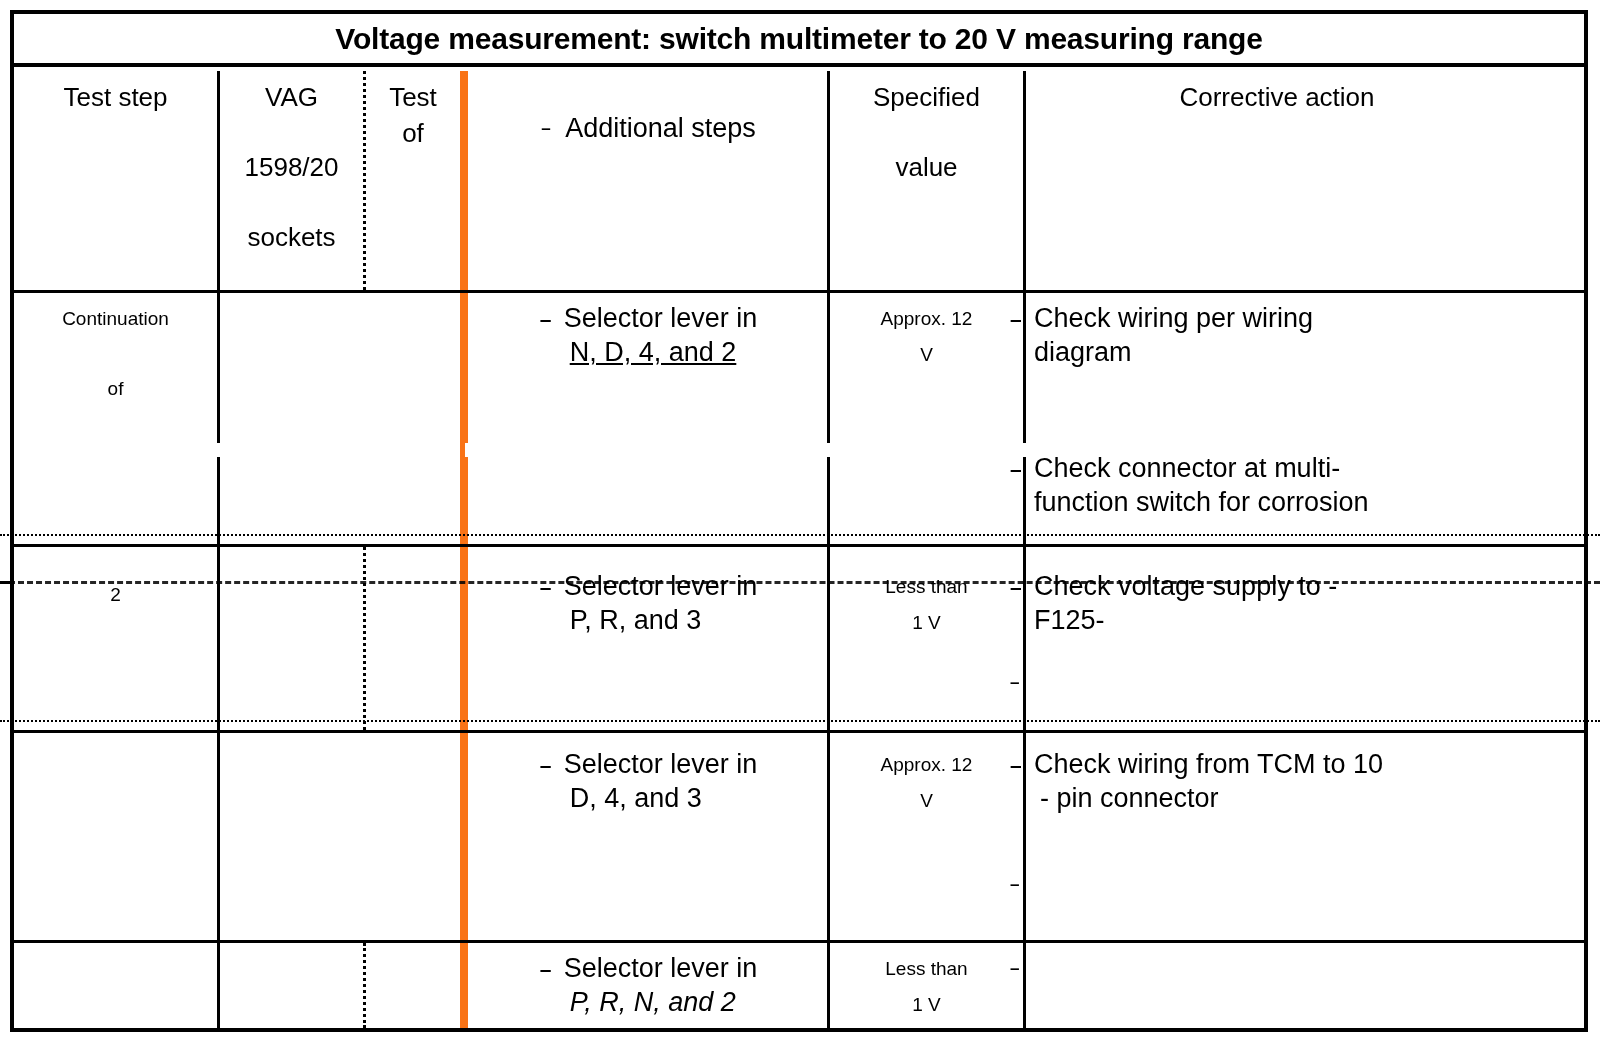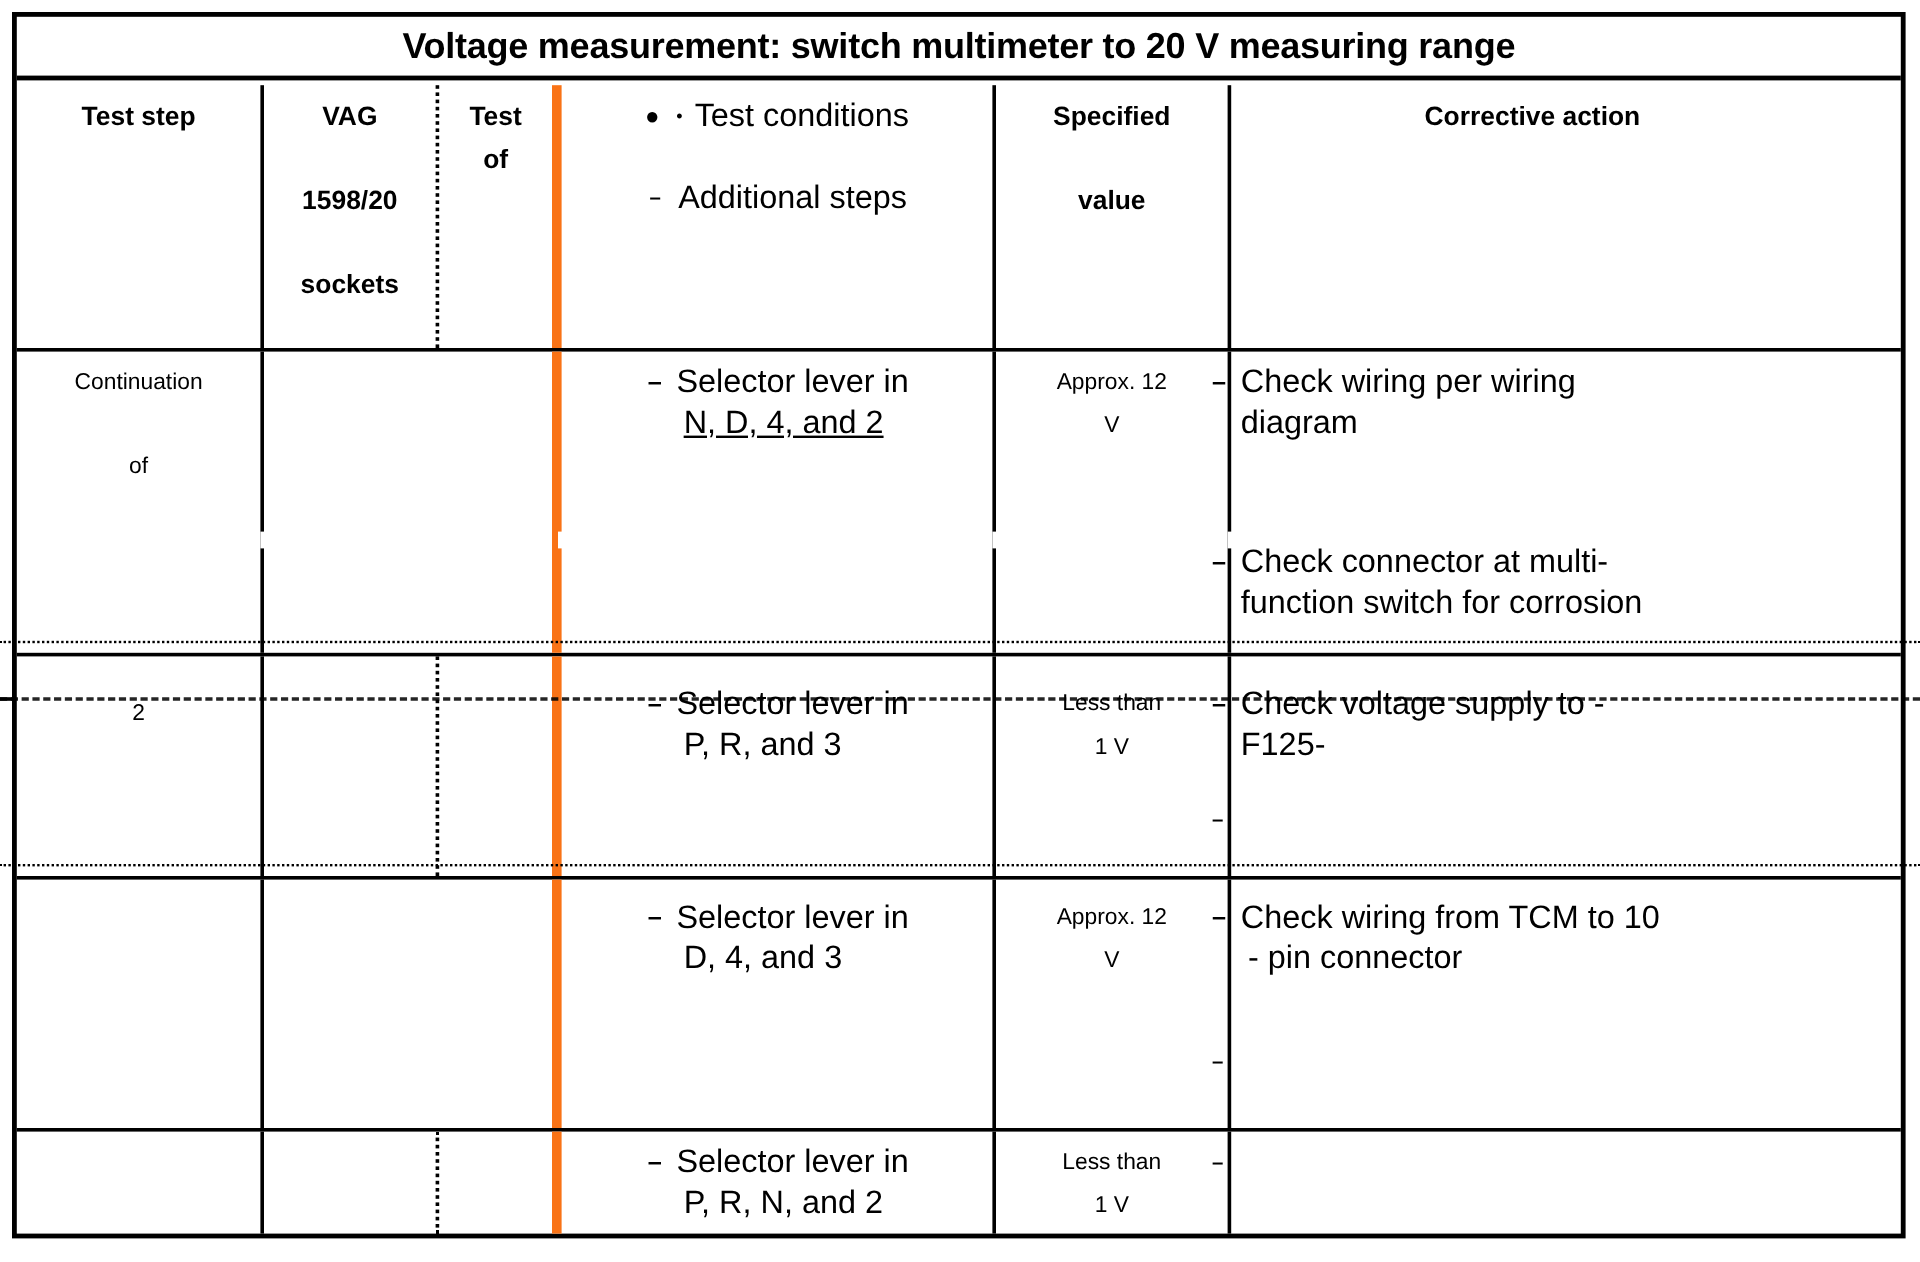--- a/index.html
+++ b/index.html
@@ -81,21 +81,21 @@
   .c2 { left: 206px;  width: 146px; border-right: 3px dotted #000; }
   .c3 { left: 352px;  width: 102px; border-right: 8px solid #f97316; }
   .c4 { left: 454px;  width: 362px; border-right: 3px solid #000; }
   .c5 { left: 816px;  width: 196px; border-right: 3px solid #000; }
   .c6 { left: 984px; width: 558px; }
 
   .pad { padding: 8px 10px 0 10px; height: 100%; box-sizing: border-box; }
 
   .ctr   { text-align: center; }
   .fs    { font-size: 19px; line-height: 36px; }
-  .fs-b  { font-size: 22px; line-height: 36px; font-weight: bold; }
+  .fs-b  { font-size: 26px; line-height: 36px; font-weight: normal; }
   .gap-l { margin-top: 34px; }
 
   
   .marker-line {
     position: relative;
     padding-left: 26px;
     font-size: 27px;
     line-height: 34px;
   }
   .marker-line .mk {
@@ -188,23 +188,20 @@
 
       <div class="cell c3">
         <div class="pad ctr">
           <div class="fs-b">Test</div>
           <div class="fs-b">of</div>
         </div>
       </div>
 
       <div class="cell c4">
         <div class="pad">
-          <div class="bullet-head">
-            <span class="big-dot">●</span><span class="small-dot">•</span><span class="lbl">Test conditions</span>
-          </div>
           <div class="cond-block" style="margin-top:32px;">
             <div class="marker-line">
               <span class="mk tiny">–</span><span>Additional steps</span>
             </div>
           </div>
         </div>
       </div>
 
       <div class="cell c5">
         <div class="pad ctr">
@@ -386,21 +383,21 @@
         <div class="pad ctr">
           <div class="fs"></div>
         </div>
       </div>
 
       <div class="cell c4">
         <div class="pad cond-block">
           <div class="marker-line">
             <span class="mk">–</span>
             <span>Selector lever in</span>
-            <div style="padding-left:6px;">P, R, N, and 2</div>
+            <div style="padding-left:6px;font-style:italic;">P, R, N, and 2</div>
           </div>
         </div>
       </div>
 
       <div class="cell c5">
         <div class="pad ctr">
           <div class="fs">Less than</div>
           <div class="fs">1 V</div>
         </div>
       </div>

